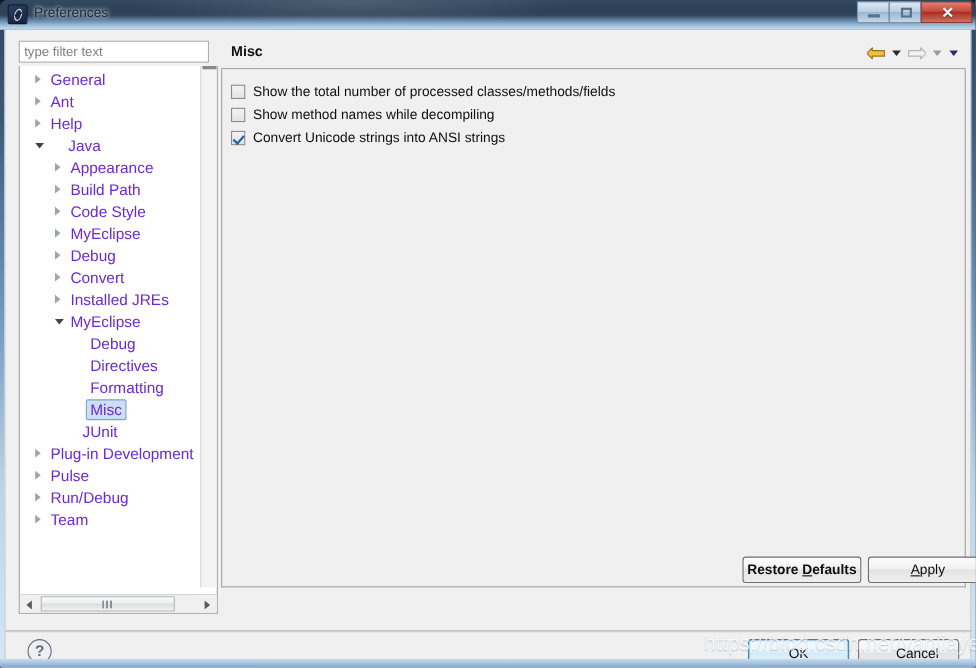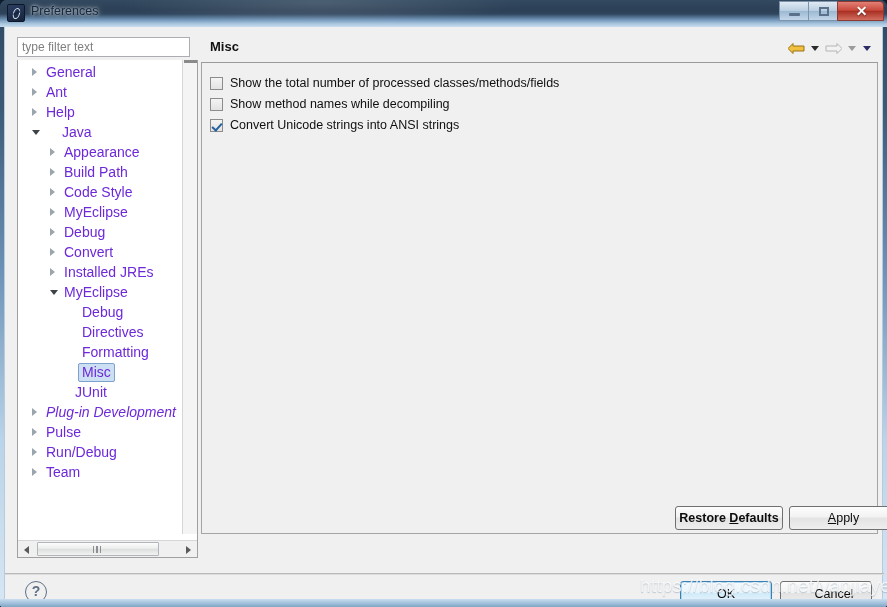--- a/index.html
+++ b/index.html
@@ -557,21 +557,21 @@
               <span class="tree-label" style="left: 64px;">Formatting</span>
             </div>
             <div class="tree-item selected">
               <span class="tree-label" style="left: 64px;">Misc</span>
             </div>
             <div class="tree-item">
               <span class="tree-label" style="left: 46px; margin-left: 11px;">JUnit</span>
             </div>
             <div class="tree-item">
               <span class="twisty collapsed" style="left: 14px;"></span>
-              <span class="tree-label" style="left: 28px; font-style: italic;">Plug-in Development</span>
+              <span class="tree-label" style="left: 28px;">Plug-in Development</span>
             </div>
             <div class="tree-item">
               <span class="twisty collapsed" style="left: 14px;"></span>
               <span class="tree-label" style="left: 28px;">Pulse</span>
             </div>
             <div class="tree-item">
               <span class="twisty collapsed" style="left: 14px;"></span>
               <span class="tree-label" style="left: 28px;">Run/Debug</span>
             </div>
             <div class="tree-item">

